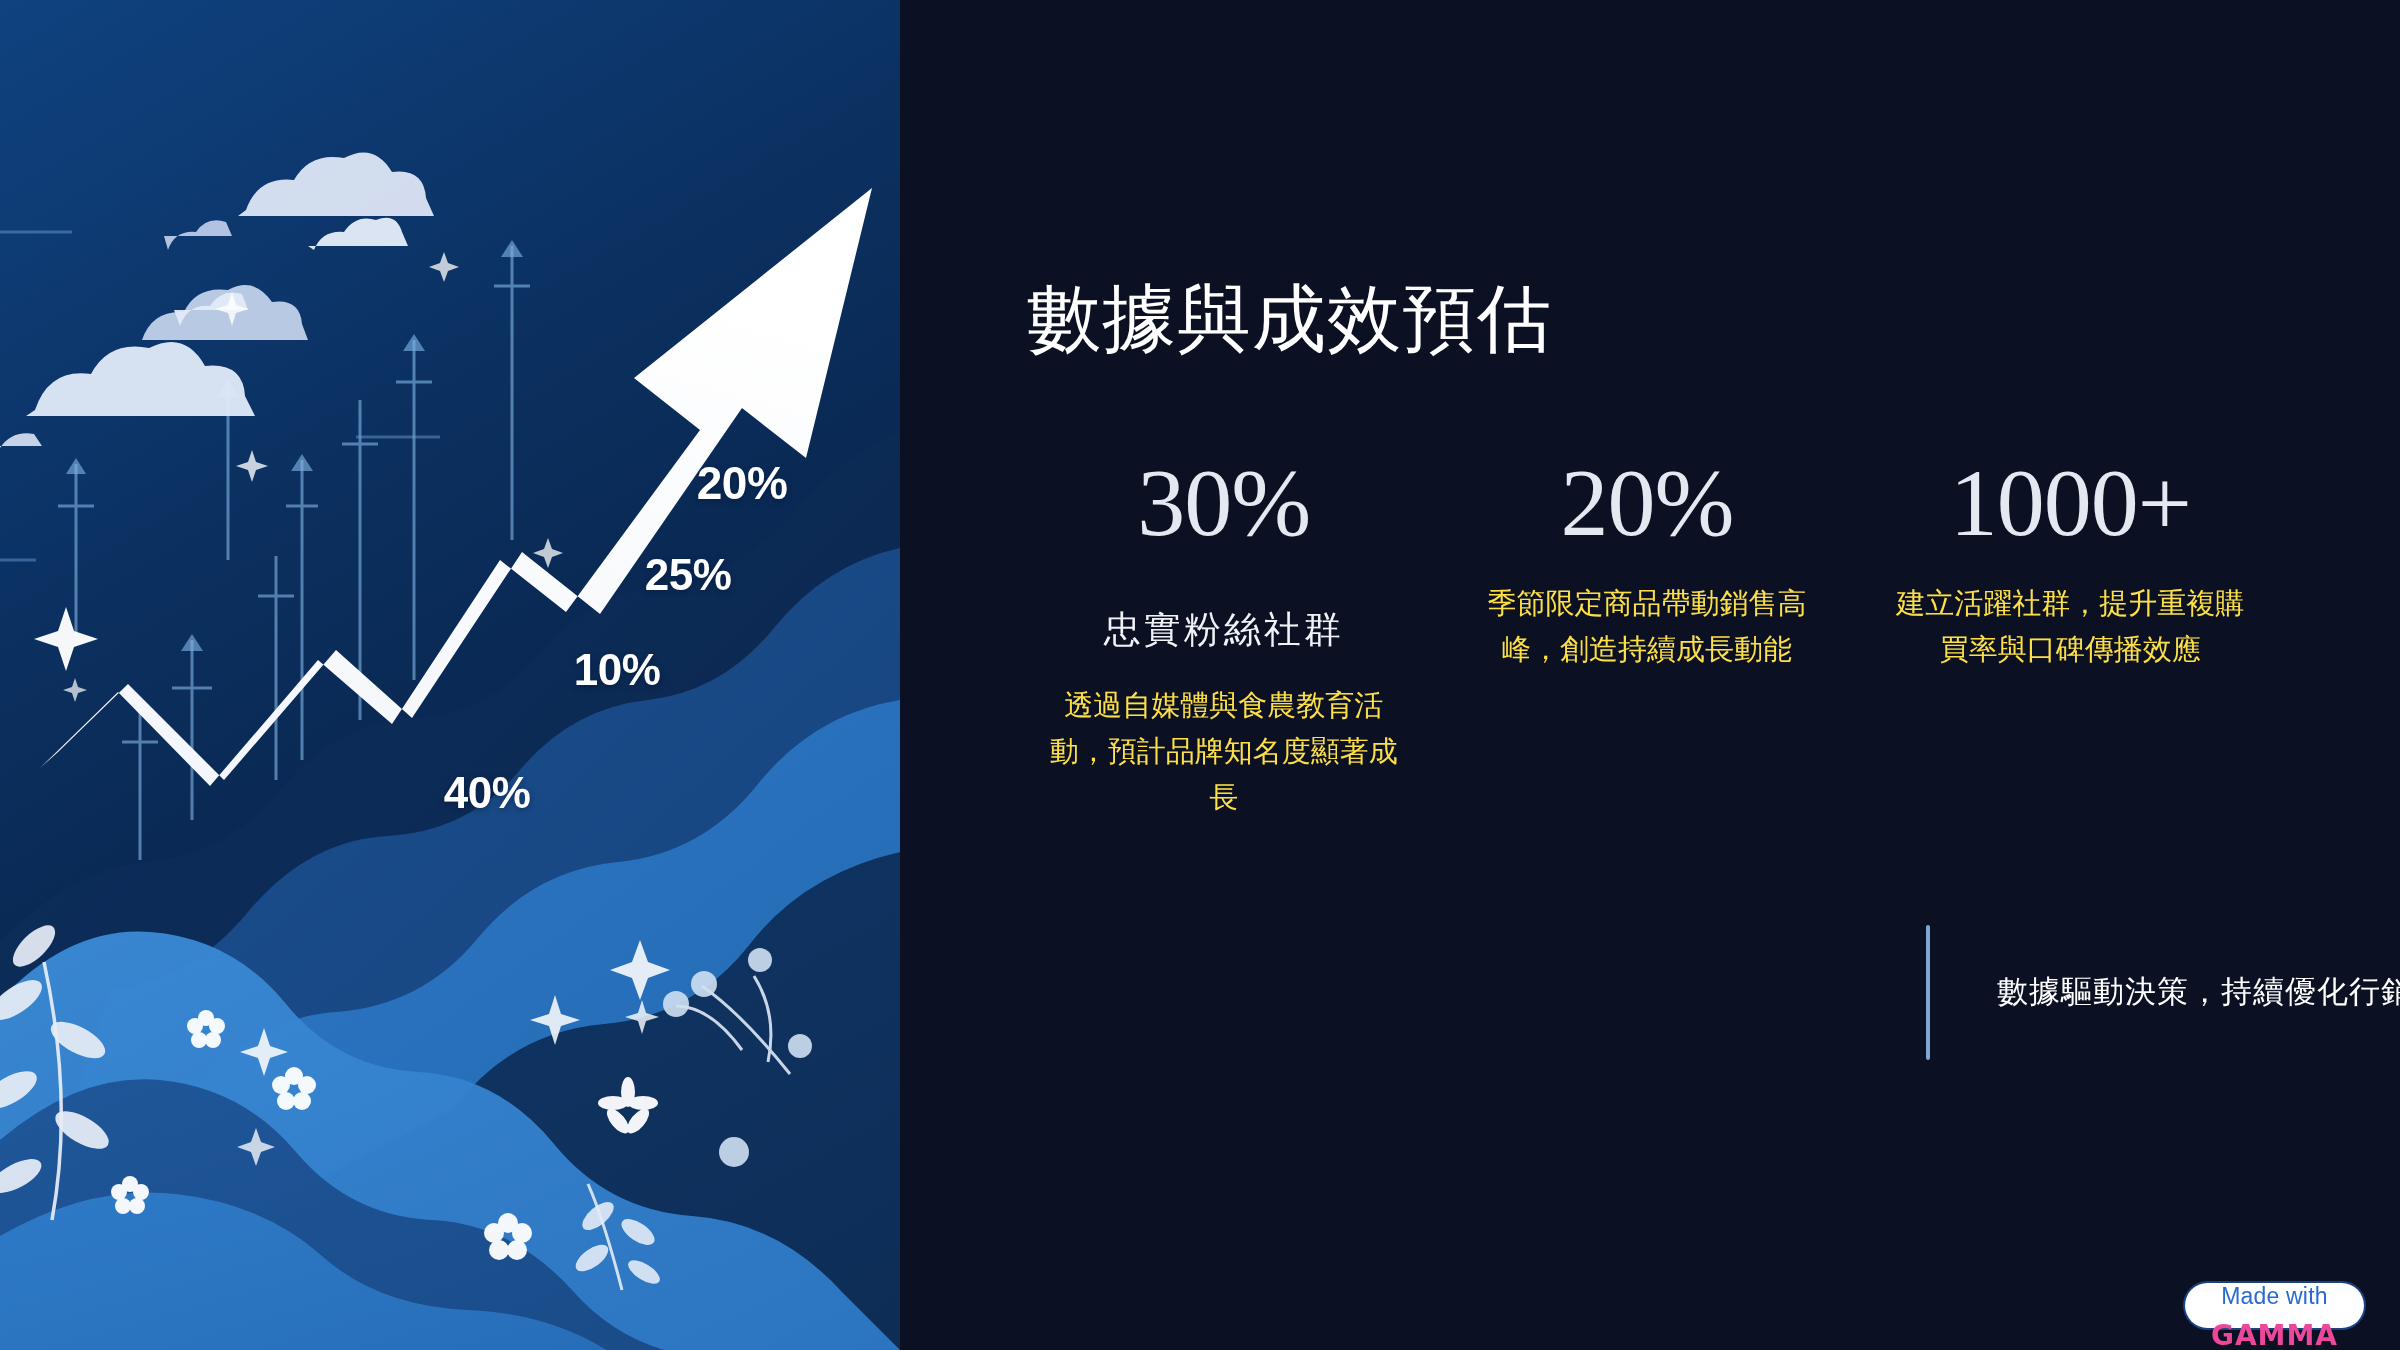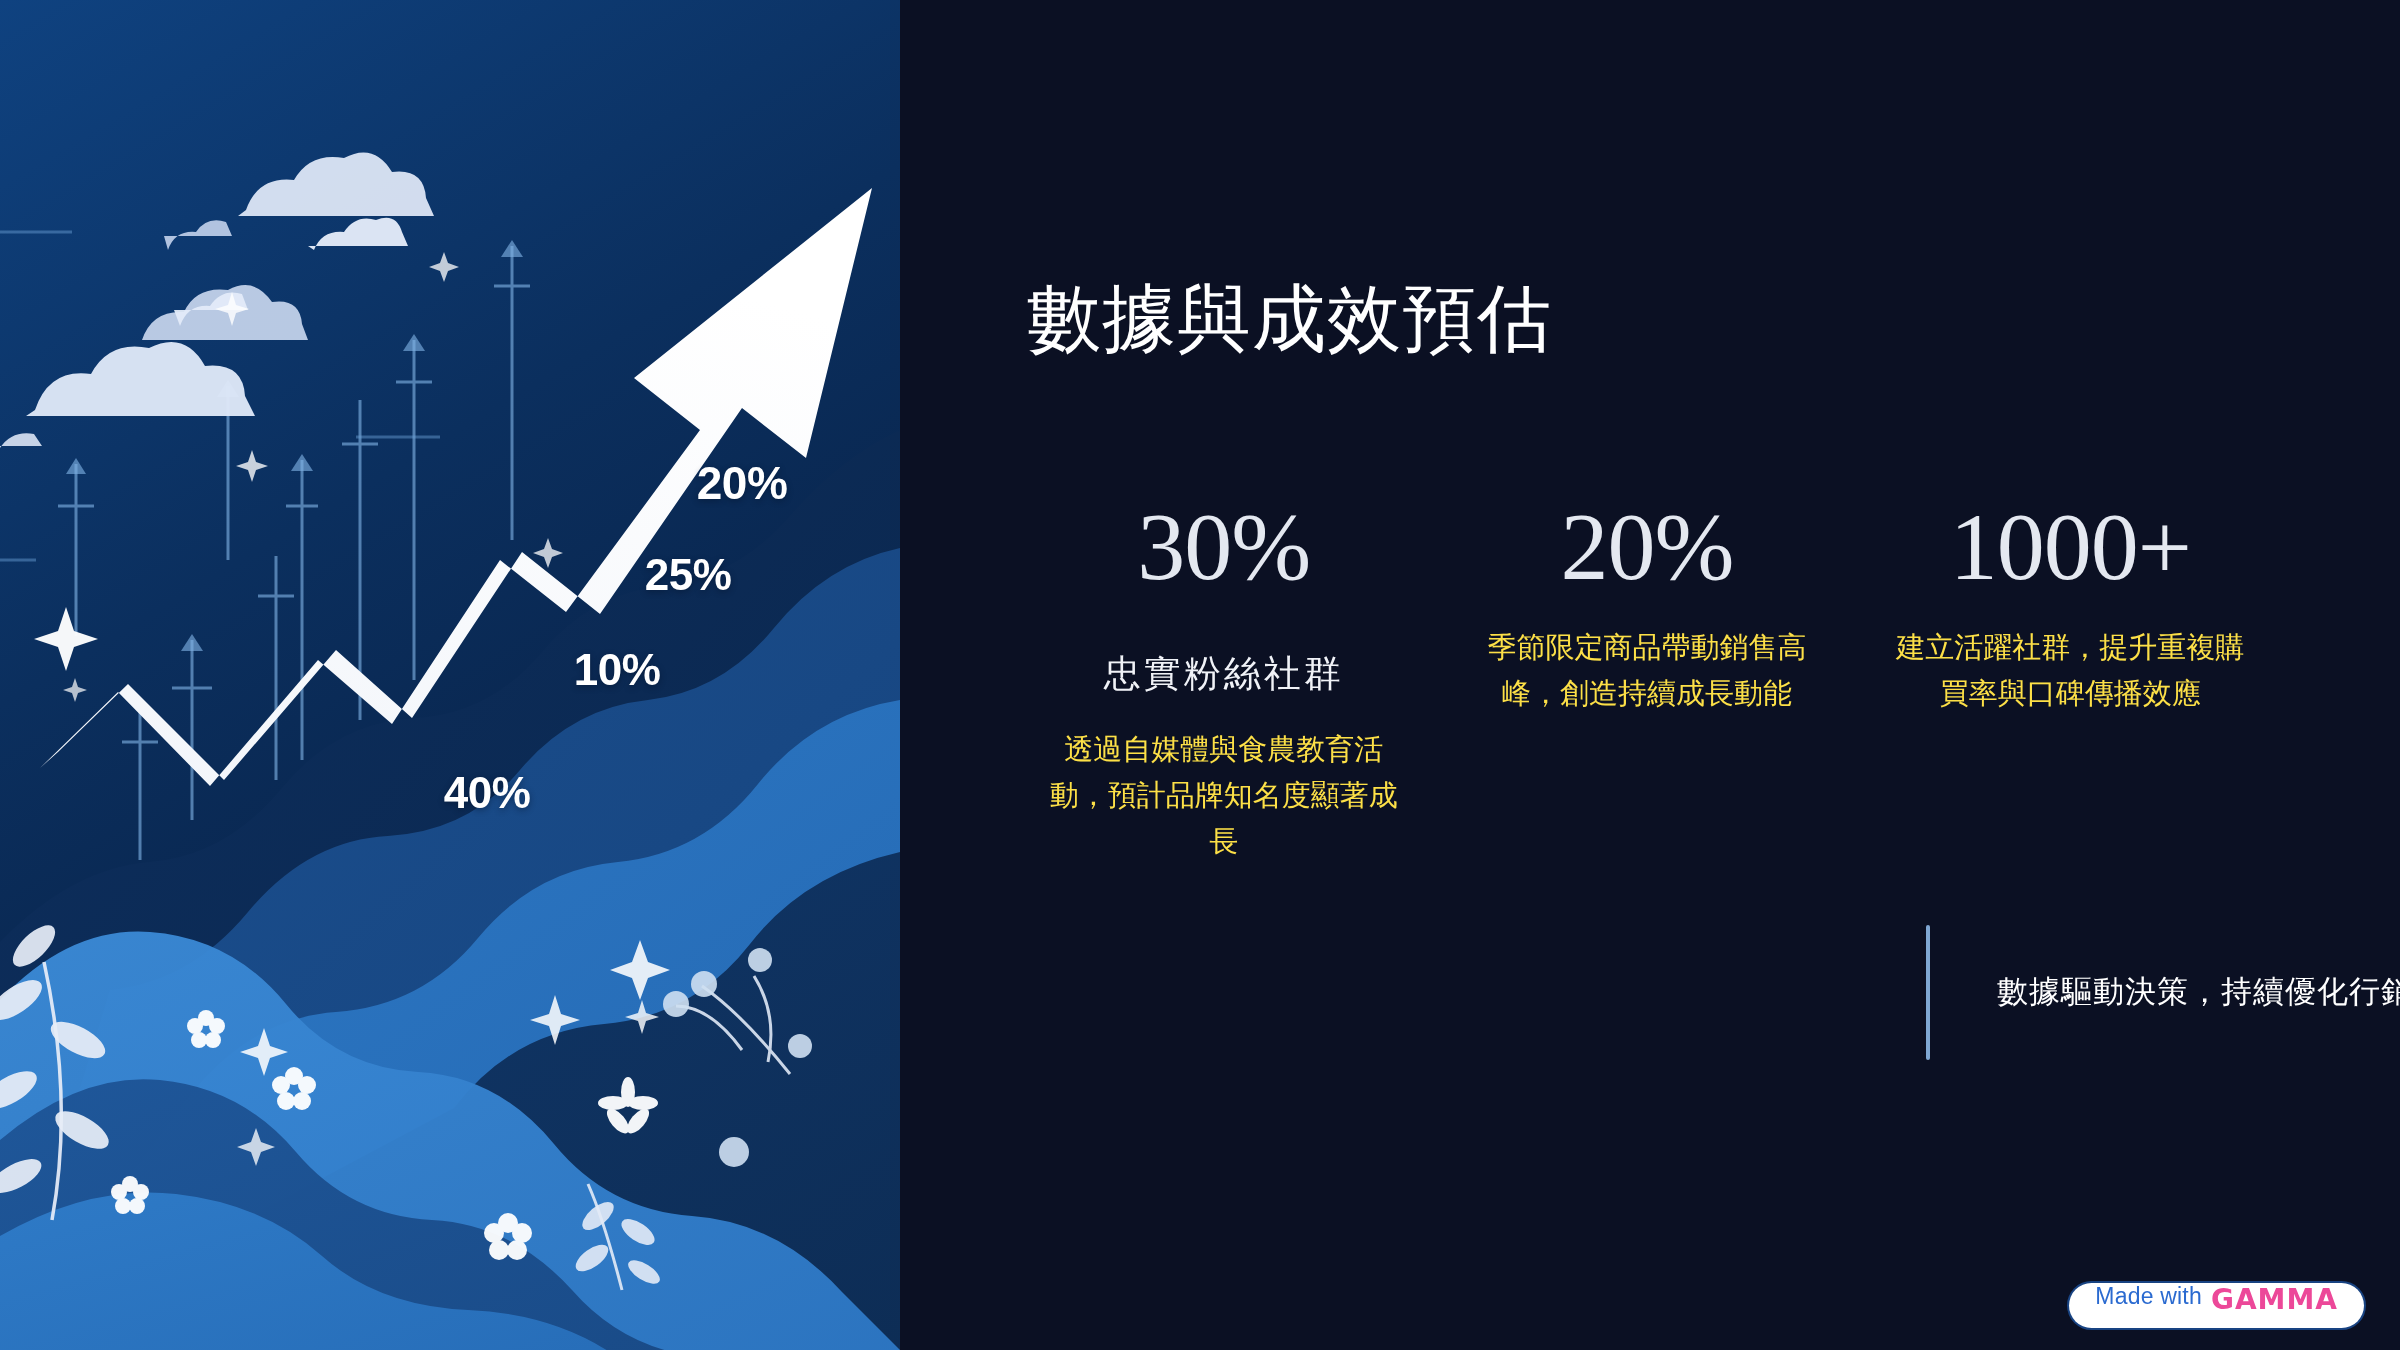--- a/index.html
+++ b/index.html
@@ -68,21 +68,20 @@
   }
   .stat { width:430px; text-align:center; padding:0 18px; }
 
   .stat-value {
     font-family:"Liberation Serif", serif;
     font-size:96px;
     line-height:1.0;
     color:#e4e8f0;
     font-weight:400;
     letter-spacing:-1px;
-    margin-top:44px;
   }
   .stat-label {
     margin-top:56px;
     font-size:37px;
     line-height:1.25;
     color:#f0f2f7;
     letter-spacing:3px;
     font-weight:400;
   }
   .stat-desc {
@@ -117,23 +116,24 @@
 
   
   .badge {
     position:absolute;
     right:36px; bottom:22px;
     height:45px;
     padding:0 26px;
     background:#ffffff;
     border-radius:999px;
     display:flex;
-    align-items:flex-start;
+    align-items:center;
     gap:9px;
     box-shadow:0 0 0 2px rgba(36,110,210,.55);
+    flex-direction:column;
   }
   .badge-made { font-size:23px; color:#2a6ad0; font-weight:400; letter-spacing:.2px; }
   .badge-gamma {
     font-size:28px; color:#ec4899; font-weight:bold; letter-spacing:1px;
     font-family:"DejaVu Sans", sans-serif;
   }
 </style>
 </head>
 <body>
 

